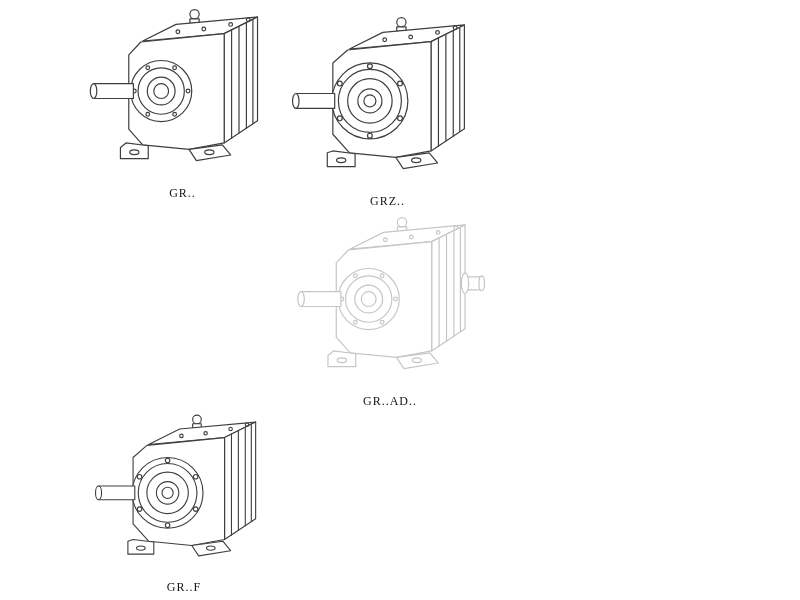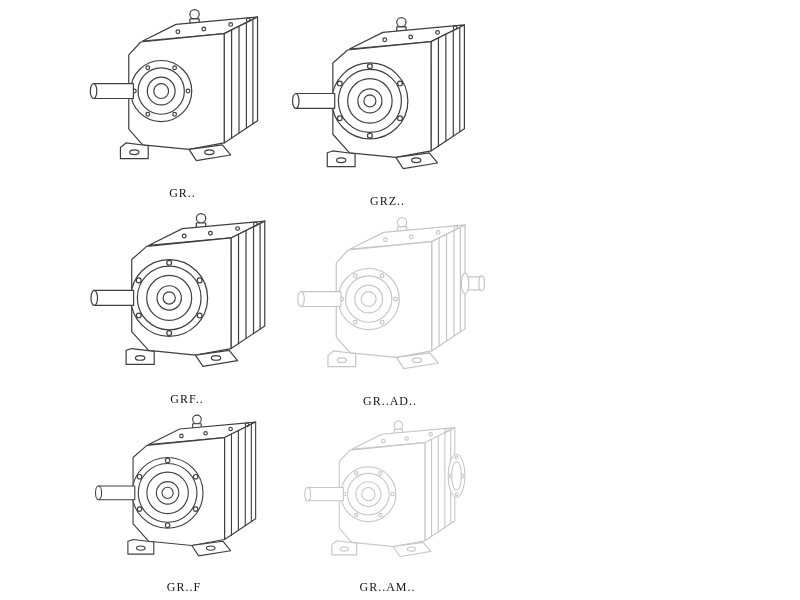--- a/index.html
+++ b/index.html
@@ -151,55 +151,35 @@
   </figure>
 
   <figure class="cell" style="left:290px;top:12px;width:195px;height:202px">
     <svg class="drawing" viewBox="0 0 210 190">
         <use href="#sym-side-flange"></use>
       </svg>
     <figcaption class="lbl">GRZ..</figcaption>
   </figure>
 
 
-  <figure class="cell" style="left:82px;top:208px;width:210px;height:204px">
-    <svg class="drawing" viewBox="0 0 210 190">
-        <use href="#sym-side-flange"></use>
-      </svg>
-    <figcaption class="lbl">GRF..</figcaption>
-  </figure>
 
   <figure class="cell" style="left:290px;top:212px;width:200px;height:202px">
     <svg class="drawing faint" viewBox="0 0 210 190">
       <use href="#sym-side"></use>
       <g fill="#fff" stroke="currentColor" stroke-width="1.3">
         <polygon points="186,70 204,70 204,84 186,84"></polygon>
         <ellipse cx="204" cy="77" rx="3" ry="8"></ellipse>
         <ellipse cx="186" cy="77" rx="4" ry="11"></ellipse>
       </g>
     </svg>
     <figcaption class="lbl">GR..AD..</figcaption>
   </figure>
 
   <figure class="cell" style="left:84px;top:410px;width:200px;height:190px">
     <svg class="drawing" viewBox="0 0 210 190">
         <use href="#sym-side-flange"></use>
       </svg>
     <figcaption class="lbl">GR..F</figcaption>
   </figure>
 
-  <figure class="cell" style="left:290px;top:416px;width:195px;height:184px">
-    <svg class="drawing faint" viewBox="0 0 210 190">
-      <use href="#sym-side"></use>
-      <g fill="#fff" stroke="currentColor" stroke-width="1.3">
-        <ellipse cx="188" cy="72" rx="10" ry="26"></ellipse>
-        <ellipse cx="188" cy="72" rx="6" ry="17"></ellipse>
-        <circle cx="188" cy="50" r="1.8"></circle>
-          <circle cx="188" cy="94" r="1.8"></circle>
-        <circle cx="181" cy="72" r="1.8"></circle>
-          <circle cx="195" cy="72" r="1.8"></circle>
-      </g>
-    </svg>
-    <figcaption class="lbl">GR..AM..</figcaption>
-  </figure>
 
 
 </div>
 
 </body></html>

